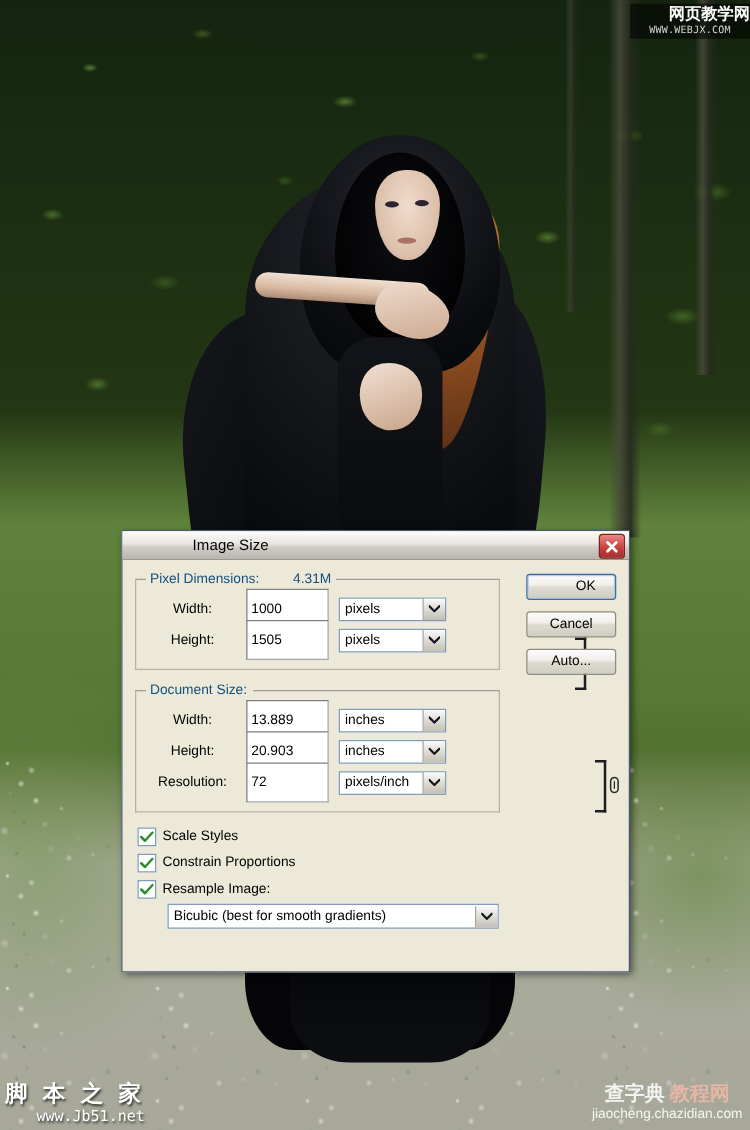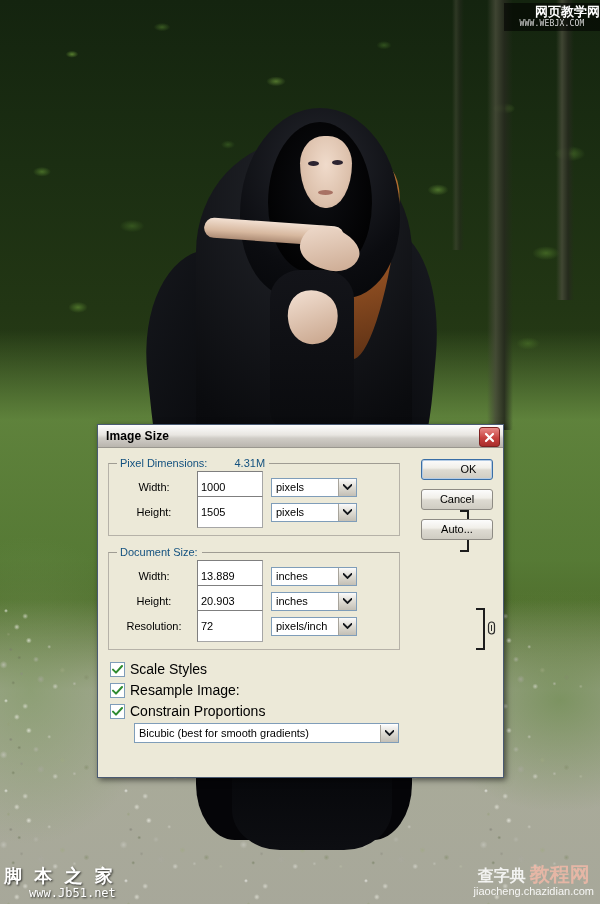--- a/index.html
+++ b/index.html
@@ -218,23 +218,24 @@
     height: 22px;
     background: linear-gradient(to bottom, #fdfdfd 0%, #e8e6e1 45%, #cfccc6 60%, #b9b5ae 100%);
     border-bottom: 1px solid #9a978f;
     display: flex;
     align-items: center;
     padding: 0 3px 0 8px;
     position: relative;
   }
   .title-text {
     font-size: 12px;
-    font-weight: bold;
+    font-weight: normal;
     color: #000;
     letter-spacing: .1px;
+    margin-left: 48px;
   }
   .close-btn {
     position: absolute;
     right: 3px; top: 2px;
     width: 19px; height: 18px;
     background: linear-gradient(to bottom, #e88a88, #c8423f 55%, #a92e2c);
     border: 1px solid #7e2220;
     border-radius: 3px;
     cursor: pointer;
     display: flex; align-items: center; justify-content: center;
@@ -351,21 +352,21 @@
   }
   .cbox {
     width: 13px; height: 13px;
     border: 1px solid #7f9db9;
     background: #fff;
     margin-right: 5px;
     display: flex; align-items: center; justify-content: center;
     flex: none;
   }
   .cbox svg { display: block; }
-  .checkrow .ctext { font-size: 14px; color: #000; }
+  .checkrow .ctext { font-size: 11px; color: #000; }
 
   .resample-sel {
     margin: 3px 0 0 26px;
     width: 265px;
     height: 20px;
     border: 1px solid #7f9db9;
     background: #fff;
     display: flex;
     align-items: center;
     box-sizing: border-box;
@@ -433,25 +434,25 @@
     font-family: "DejaVu Sans Mono", monospace;
     text-shadow: 1px 1px 2px rgba(0,0,0,.7);
   }
   .wm-br {
     right: 6px; bottom: 6px;
     text-align: center;
   }
   .wm-br .cnrow { line-height: 18px; white-space: nowrap; }
   .wm-br .cn1 {
     color: #ffffff; font-size: 16px; font-weight: bold;
-    font-family: Liberation Serif, serif;
+    font-family: Liberation Mono, monospace;
     opacity: .85;
   }
   .wm-br .cn2 {
-    color: #f0b9a8; font-size: 20px; font-weight: bold;
+    color: #f0b9a8; font-size: 16px; font-weight: bold;
     font-family: "DejaVu Sans", sans-serif;
     opacity: .85; margin-left: 4px;
   }
   .wm-br .en {
     color: #ffffff; font-size: 11px; line-height: 13px;
     font-family: Liberation Sans, sans-serif;
     opacity: .9;
   }
 </style>
 </head>
@@ -602,29 +603,29 @@
             </svg>
           </span>
           <span class="ctext">Scale Styles</span>
         </div>
         <div class="checkrow">
           <span class="cbox">
             <svg width="11" height="9" viewBox="0 0 11 9" aria-hidden="true">
               <path d="M1 4.6 L4 7.6 L10 1" stroke="#2e8b2e" stroke-width="2" fill="none" stroke-linecap="round" stroke-linejoin="round"></path>
             </svg>
           </span>
-          <span class="ctext">Resample Image:</span>
+          <span class="ctext">Constrain Proportions</span>
         </div>
         <div class="checkrow">
           <span class="cbox">
             <svg width="11" height="9" viewBox="0 0 11 9" aria-hidden="true">
               <path d="M1 4.6 L4 7.6 L10 1" stroke="#2e8b2e" stroke-width="2" fill="none" stroke-linecap="round" stroke-linejoin="round"></path>
             </svg>
           </span>
-          <span class="ctext">Constrain Proportions</span>
+          <span class="ctext">Resample Image:</span>
         </div>
       </div>
 
       <div class="resample-sel">
         <span class="sel-text">Bicubic (best for smooth gradients)</span>
         <span class="sel-arrow">
           <svg width="9" height="6" viewBox="0 0 9 6">
               <path d="M0.5 1 L4.5 5 L8.5 1" stroke="#13161c" stroke-width="1.8" fill="none" stroke-linecap="square"></path>
             </svg>
         </span>

